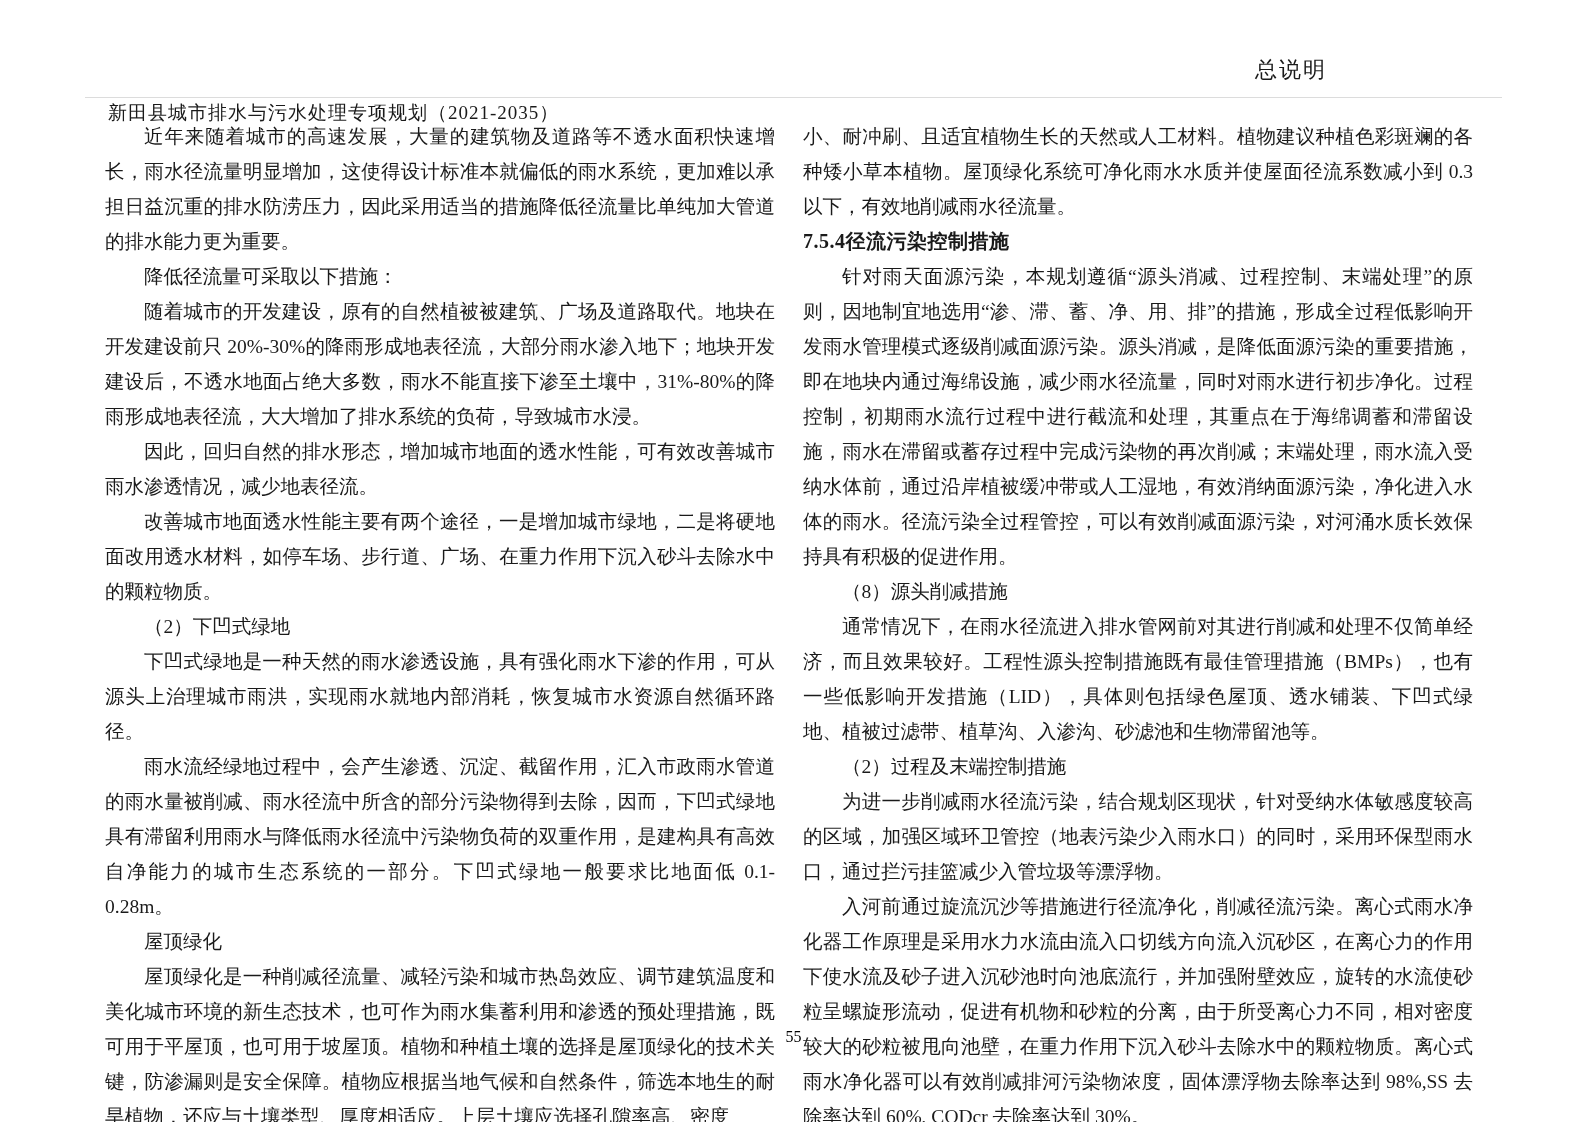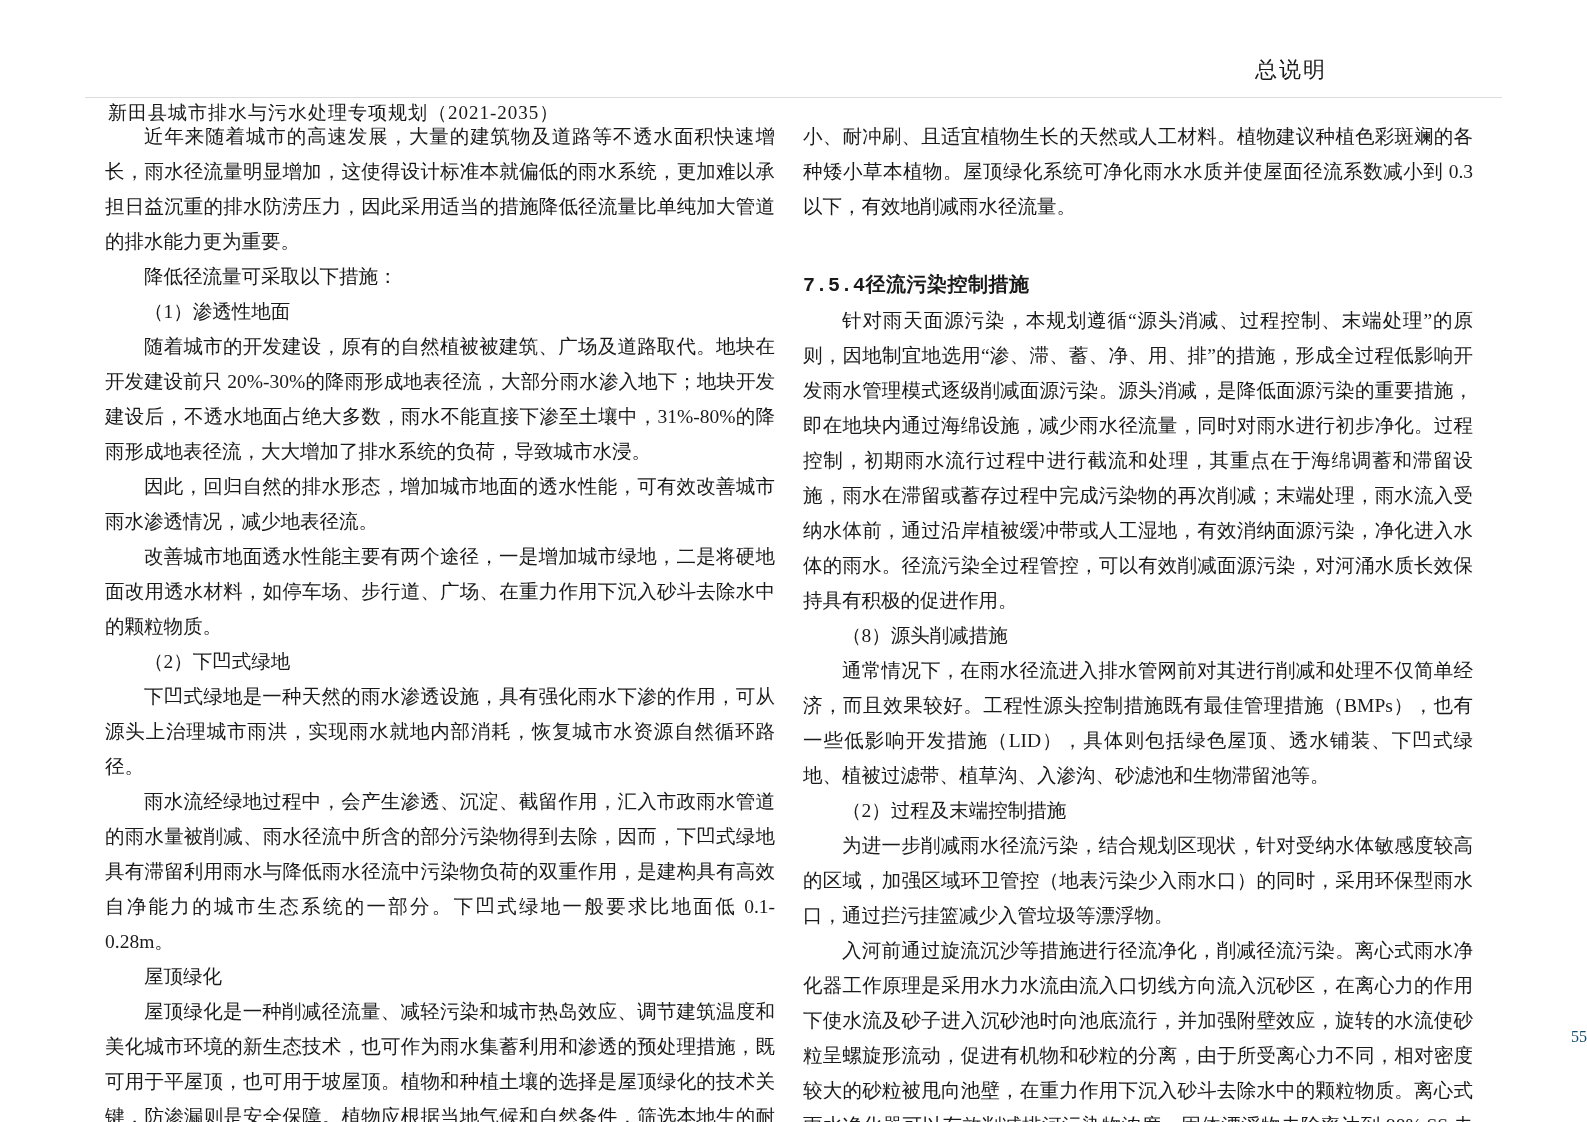--- a/index.html
+++ b/index.html
@@ -54,48 +54,46 @@
   .col-left  { left: 105px; }
   .col-right { left: 803px; }
   .para {
     margin: 0;
     text-indent: 2em;
   }
   .para.no-indent { text-indent: 0; }
   .para.heading {
     text-indent: 0;
     font-weight: bold;
-    font-family: Liberation Mono, monospace;
+    font-family: Liberation Serif, serif;
     font-size: 20px;
     letter-spacing: 0.5px;
-    margin-top: 44px;
   }
   .page-number {
     position: absolute;
     left: 0;
     right: 0;
     top: 1028px;
-    text-align: right;
+    text-align: center;
     font-size: 16px;
-    color: #0c4a6e;
+    color: #000000;
   }
 </style>
 </head>
 <body>
 
 <div class="page">
 
   <div class="header-left">新田县城市排水与污水处理专项规划（2021-2035）</div>
   <div class="header-right">总说明</div>
   <div class="header-rule"></div>
 
   <div class="col col-left">
     <p class="para">近年来随着城市的高速发展，大量的建筑物及道路等不透水面积快速增长，雨水径流量明显增加，这使得设计标准本就偏低的雨水系统，更加难以承担日益沉重的排水防涝压力，因此采用适当的措施降低径流量比单纯加大管道的排水能力更为重要。</p>
     <p class="para">降低径流量可采取以下措施：</p>
-    <p class="para">（1）渗透性地面</p>
     <p class="para">随着城市的开发建设，原有的自然植被被建筑、广场及道路取代。地块在开发建设前只 20%-30%的降雨形成地表径流，大部分雨水渗入地下；地块开发建设后，不透水地面占绝大多数，雨水不能直接下渗至土壤中，31%-80%的降雨形成地表径流，大大增加了排水系统的负荷，导致城市水浸。</p>
     <p class="para">因此，回归自然的排水形态，增加城市地面的透水性能，可有效改善城市雨水渗透情况，减少地表径流。</p>
     <p class="para">改善城市地面透水性能主要有两个途径，一是增加城市绿地，二是将硬地面改用透水材料，如停车场、步行道、广场、在重力作用下沉入砂斗去除水中的颗粒物质。</p>
     <p class="para">（2）下凹式绿地</p>
     <p class="para">下凹式绿地是一种天然的雨水渗透设施，具有强化雨水下渗的作用，可从源头上治理城市雨洪，实现雨水就地内部消耗，恢复城市水资源自然循环路径。</p>
     <p class="para">雨水流经绿地过程中，会产生渗透、沉淀、截留作用，汇入市政雨水管道的雨水量被削减、雨水径流中所含的部分污染物得到去除，因而，下凹式绿地具有滞留利用雨水与降低雨水径流中污染物负荷的双重作用，是建构具有高效自净能力的城市生态系统的一部分。下凹式绿地一般要求比地面低 0.1-0.28m。</p>
     <p class="para">屋顶绿化</p>
     <p class="para">屋顶绿化是一种削减径流量、减轻污染和城市热岛效应、调节建筑温度和美化城市环境的新生态技术，也可作为雨水集蓄利用和渗透的预处理措施，既可用于平屋顶，也可用于坡屋顶。植物和种植土壤的选择是屋顶绿化的技术关键，防渗漏则是安全保障。植物应根据当地气候和自然条件，筛选本地生的耐旱植物，还应与土壤类型、厚度相适应。上层土壤应选择孔隙率高、密度</p>
   </div>
 

